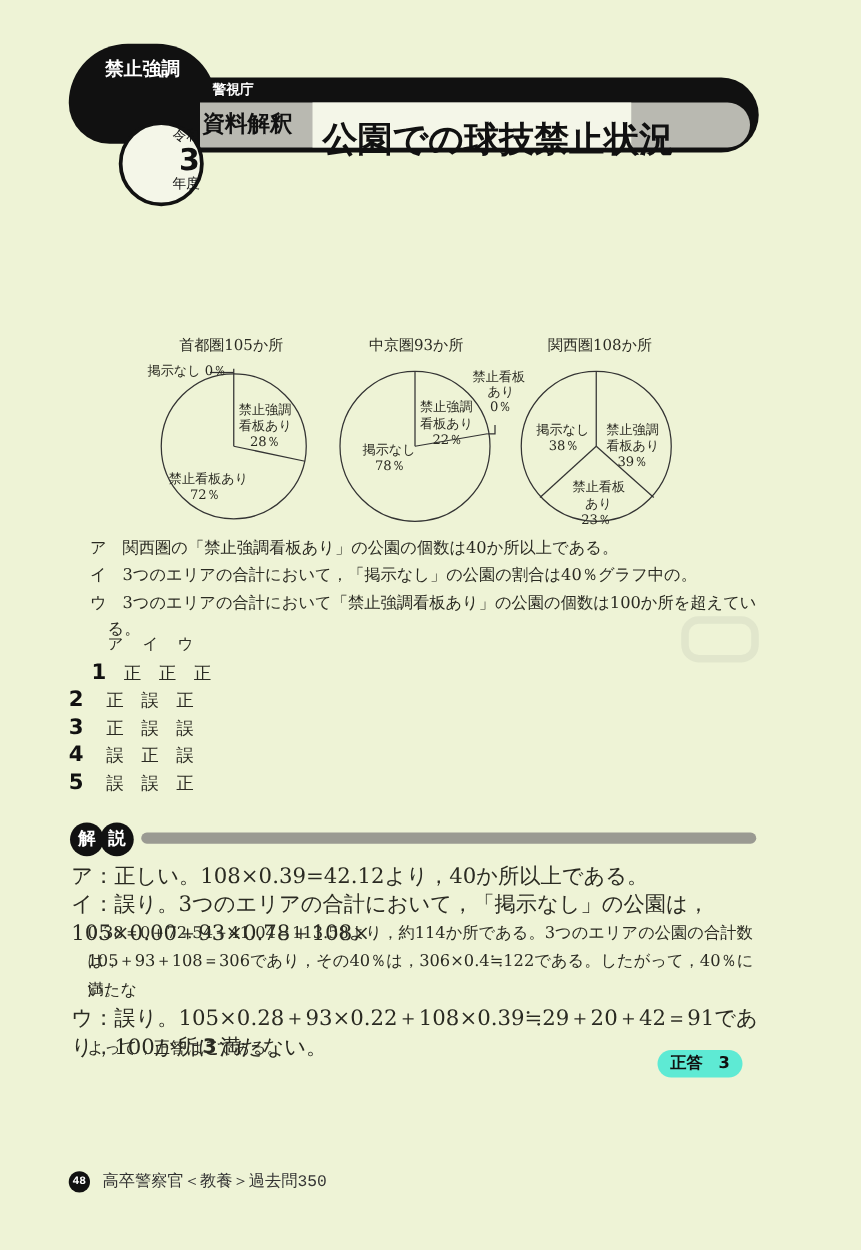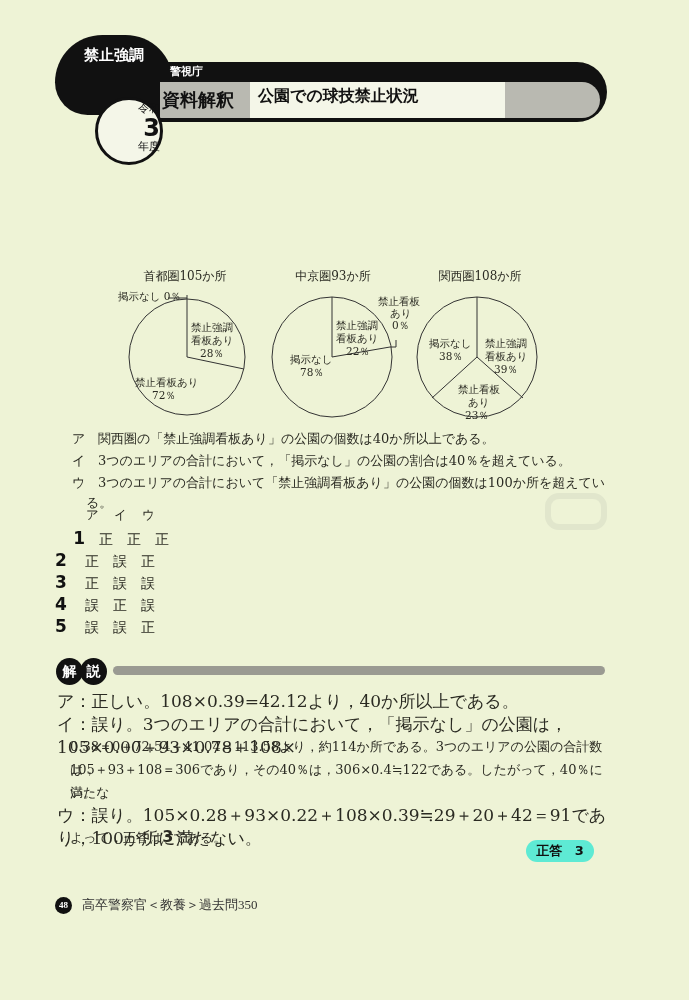--- a/index.html
+++ b/index.html
@@ -29,22 +29,22 @@
     background:#b9b9b1; border-radius:0 20px 20px 0;
   }
   .hdr-title-bg {
     position:absolute; left:250px; top:82px; width:255px; height:36px; background:#f4f6e8;
   }
   .hdr-cat {
     position:absolute; left:162px; top:84px; height:32px; line-height:32px;
     font-family:"DejaVu Sans",sans-serif; font-weight:bold; font-size:18px; color:#111;
   }
   .hdr-title {
-    position:absolute; left:258px; top:80px; height:32px; line-height:32px;
-    font-family:"DejaVu Sans",sans-serif; font-weight:bold; font-size:16px; color:#111;
+    position:absolute; left:258px; top:96px; height:32px; line-height:32px;
+    font-family:"DejaVu Sans",sans-serif; font-weight:bold; font-size:28px; color:#111;
   }
   .hdr-agency {
     position:absolute; left:170px; top:64px; color:#fff;
     font-family:"DejaVu Sans",sans-serif; font-size:11px; font-weight:bold;
   }
   .hdr-year {
     position:absolute; left:95px; top:66px; width:68px; height:68px; border-radius:50%;
     background:#f4f6e8; border:3px solid #111; box-sizing:border-box; text-align:right;
     font-family:"DejaVu Sans",sans-serif; color:#111;margin-top:31px;
   }
@@ -95,21 +95,21 @@
   .ans-bold { font-family:"DejaVu Sans",sans-serif; font-weight:bold; font-size:16px; }
 
   .answer-pill {
     position:absolute; left:526px; top:840px; width:68px; height:22px;
     background:#5eead4; border-radius:11px; color:#111;
     font-family:"DejaVu Sans",sans-serif; font-weight:bold; font-size:13px;
     line-height:22px; text-align:center; word-spacing:8px;
   }
 
   
-  .footer { position:absolute; left:55px; top:896px; font-size:13px; font-family:Liberation Serif, serif; color:#333; display:flex; align-items:flex-end; }
+  .footer { position:absolute; left:55px; top:936px; font-size:13px; font-family:Liberation Mono, monospace; color:#333; display:flex; align-items:flex-end; }
   .page-num {
     width:17px; height:17px; border-radius:50%; background:#111; color:#fff;
     font-size:9px; line-height:17px; text-align:center; font-weight:bold; margin-right:10px;
   }
   .ghost {
     position:absolute; left:545px; top:493px; width:50px; height:25px;
     border:6px solid rgba(200,205,185,0.35); border-radius:14px;
   }
 </style>
 </head>
@@ -175,21 +175,21 @@
     <text x="79" y="88">39％</text>
     <text x="43" y="108">禁止看板</text>
     <text x="53" y="121">あり</text>
     <text x="50" y="134">23％</text>
   </svg>
 
   <div class="stmt" style="top:428px;">
     <span class="lbl">ア</span><span>関西圏の「禁止強調看板あり」の公園の個数は40か所以上である。</span>
   </div>
   <div class="stmt" style="top:450px;">
-    <span class="lbl">イ</span><span>3つのエリアの合計において，「掲示なし」の公園の割合は40％を超えている。</span>
+    <span class="lbl">イ</span><span>3つのエリアの合計において，「掲示なし」の公園の割合は40％グラフ中の。</span>
   </div>
   <div class="stmt" style="top:472px;">
     <span class="lbl">ウ</span><span>3つのエリアの合計において「禁止強調看板あり」の公園の個数は100か所を超えてい</span>
   </div>
   <div class="stmt-cont" style="top:494px;">る。</div>
   <div class="ghost"></div>
 
   <div class="opt-head">
     <span>ア</span><span>イ</span><span>ウ</span>
   </div>

